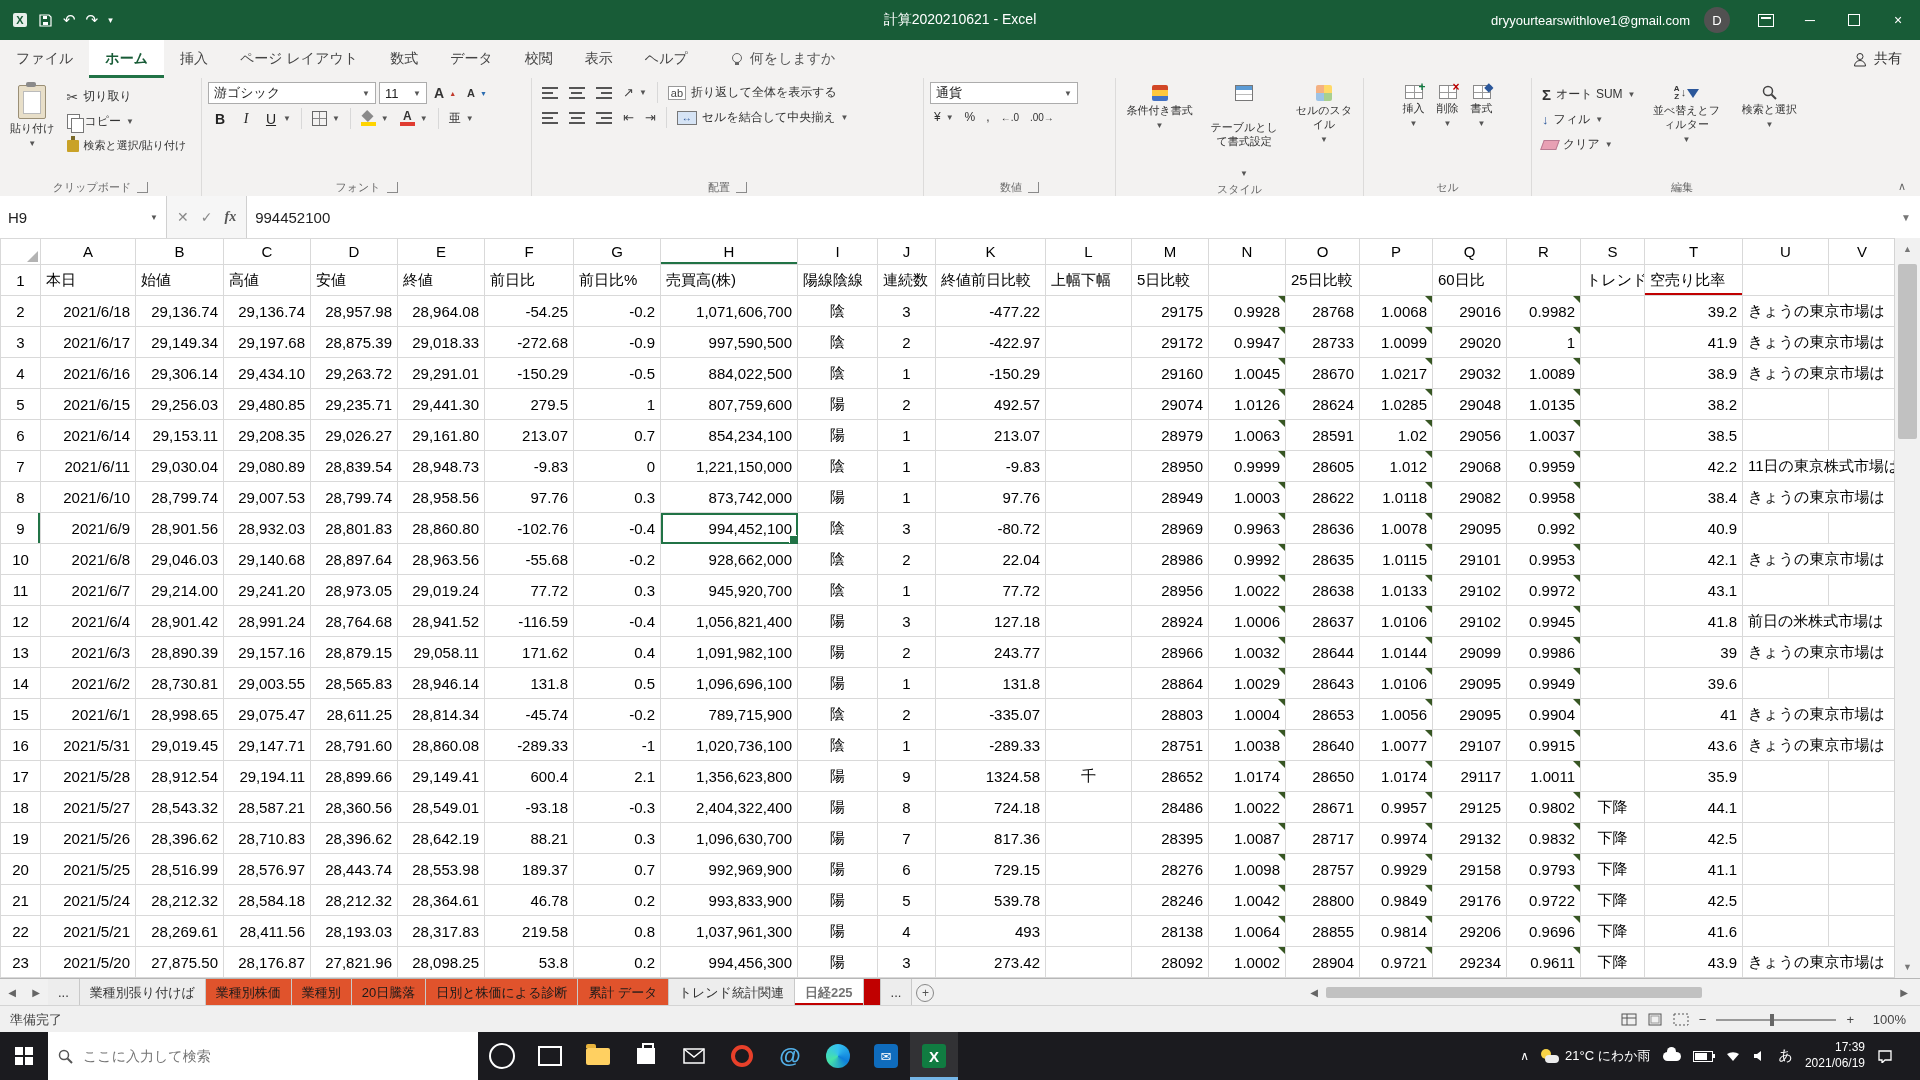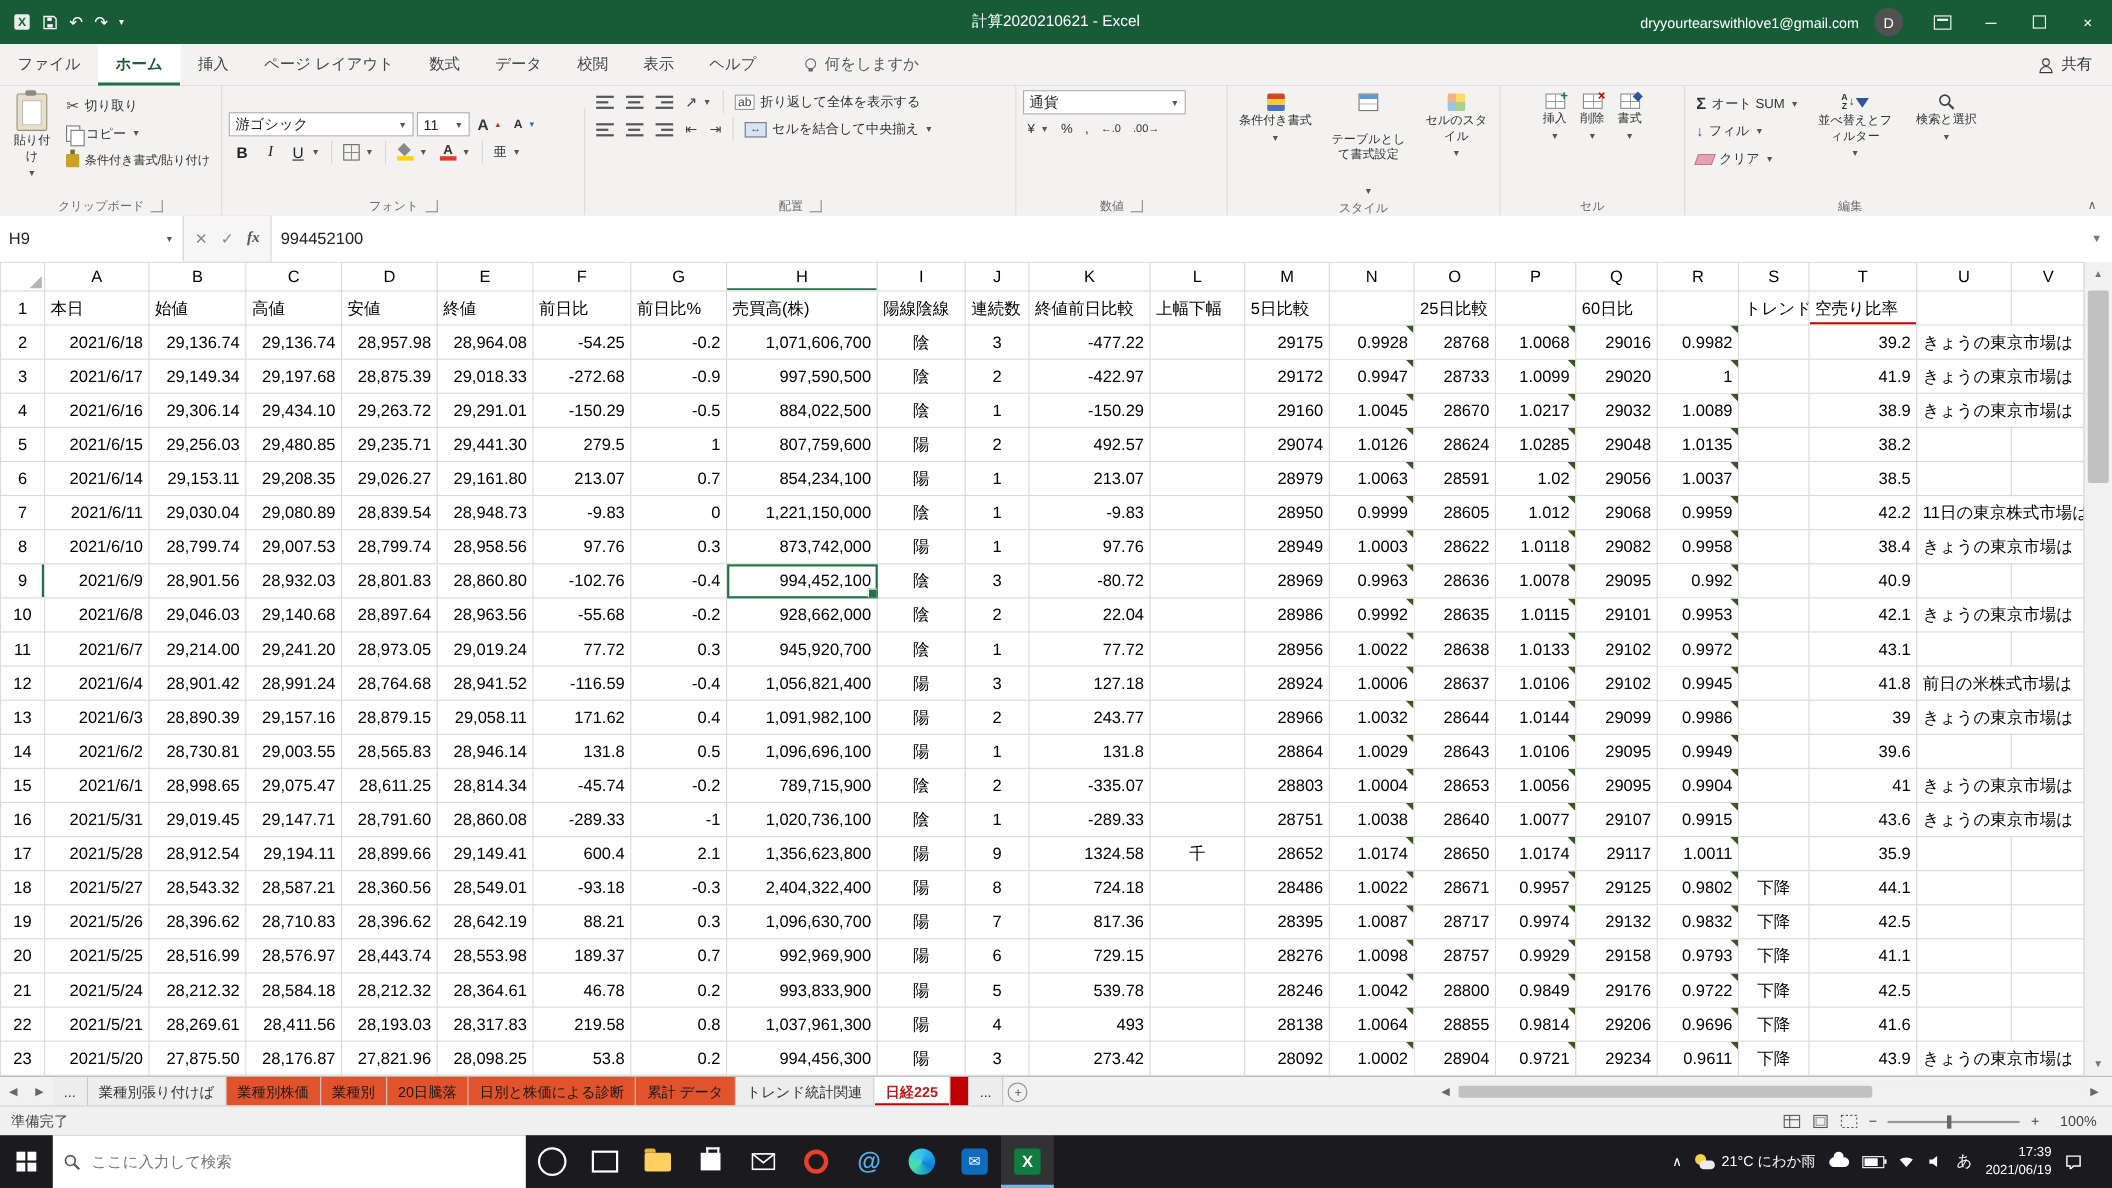--- a/index.html
+++ b/index.html
@@ -161,21 +161,21 @@
   .vtrack{flex:1;position:relative;}
   .vthumb{position:absolute;left:3px;right:3px;top:4px;height:175px;background:#C1C1C1;border-radius:2px;}
 
   
   .tabsbar{position:absolute;top:978px;left:0;right:0;height:27px;background:#F1F1F1;border-top:1px solid #B7B7B7;
            display:flex;align-items:stretch;font-size:13px;}
   .tab-nav{width:24px;display:flex;align-items:center;justify-content:center;color:#666;font-size:10px;}
   .stabs{display:flex;align-items:stretch;}
   .stab{padding:0 10px;display:flex;align-items:center;border-right:1px solid #C9C9C9;color:#333;background:#EDEDED;white-space:nowrap;}
   .stab.orange{background:#E0532C;color:#1a1a1a;}
-  .stab.active{background:#fff;color:#b91c1c;font-weight:bold;box-shadow:inset 0 -3px 0 #C00000;}
+  .stab.active{background:#fff;color:#737373;font-weight:bold;box-shadow:inset 0 -3px 0 #C00000;}
   .stab.red{background:#C00000;min-width:16px;padding:0;}
   .tab-add{width:26px;display:flex;align-items:center;justify-content:center;color:#555;}
   .tab-add .plus{width:16px;height:16px;border:1px solid #888;border-radius:50%;display:flex;align-items:center;
                  justify-content:center;font-size:12px;line-height:1;}
   .hscroll{margin-left:auto;display:flex;align-items:center;width:610px;padding-right:6px;}
   .h-arrow{width:20px;text-align:center;color:#666;font-size:10px;}
   .htrack{flex:1;height:13px;position:relative;background:#F1F1F1;}
   .hthumb{position:absolute;top:1px;bottom:1px;left:2px;width:66%;background:#C1C1C1;border-radius:2px;}
 
   
@@ -307,31 +307,31 @@
               <span class="ic-cut">✂</span>
               <span>切り取り</span>
             </div>
           <div class="sbtn">
               <span class="ic-copy"></span>
               <span>コピー</span>
               <span class="caret">▼</span>
             </div>
           <div class="sbtn" style="font-size:11px;">
               <span class="ic-painter"></span>
-              <span>条件付き書式/貼り付け</span>
+              <span>検索と選択/貼り付け</span>
             </div>
         </div>
       </div>
       <div class="rg-label">
           <span>クリップボード</span>
           <span class="launcher"></span>
         </div>
     </div>
 
-    <div class="rgroup" style="width:330px;margin-top:20px;">
+    <div class="rgroup" style="width:330px;">
       <div class="rg-body">
         <div class="rows" style="width:100%;">
           <div class="hrow">
             <div class="combo" style="width:168px;">
                 <span>游ゴシック</span>
                 <span class="caret">▼</span>
               </div>
             <div class="combo" style="width:48px;">
                 <span>11</span>
                 <span class="caret">▼</span>

